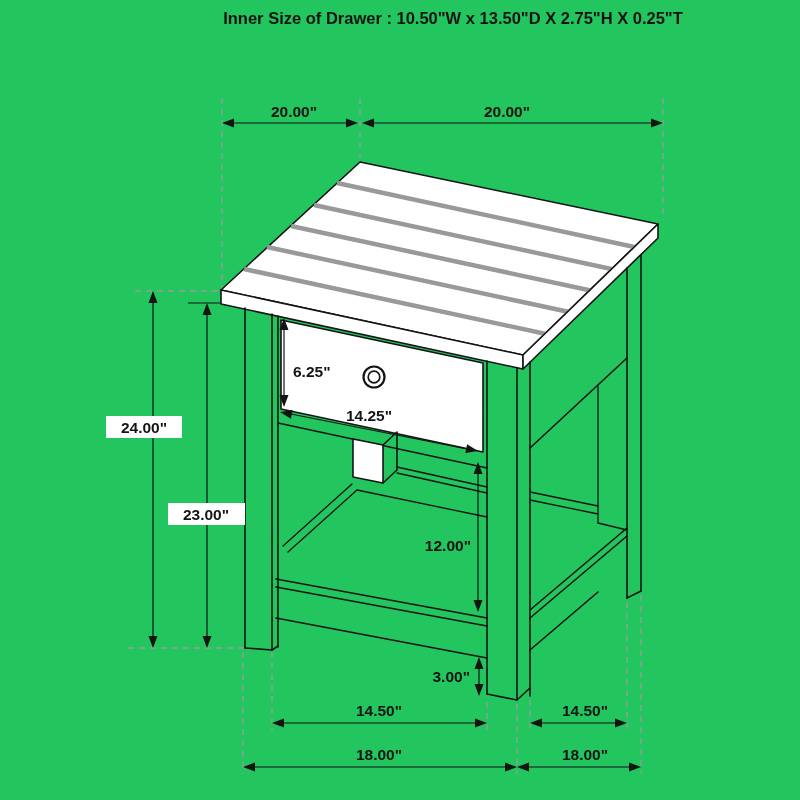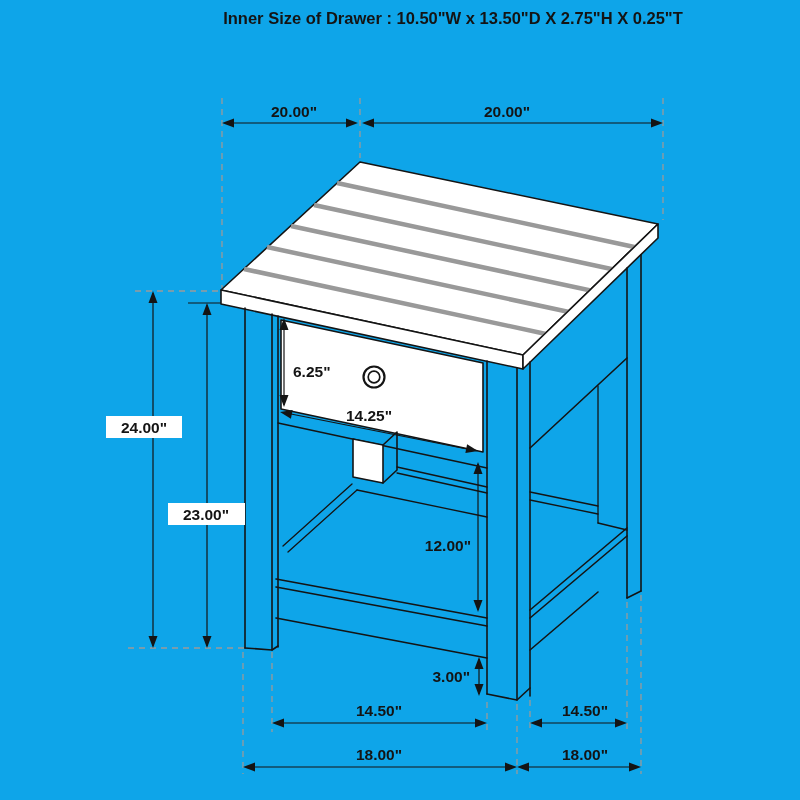--- a/index.html
+++ b/index.html
@@ -1,16 +1,16 @@
 <!DOCTYPE html>
 <html><head>
 <meta charset="utf-8">
 <style>
   html,body{margin:0;padding:0;background:#fff;}
-  .canvas{position:relative;width:800px;height:800px;background:#0ea5e9;overflow:hidden;}
+  .canvas{position:relative;width:800px;height:800px;background:#22c55e;overflow:hidden;}
   svg{display:block;}
   text{font-family:"Liberation Sans",sans-serif;font-weight:bold;fill:#141414;}
   .title-text{font-size:16.5px;}
   .dim-label{font-size:15.5px;}
   .outline{stroke:#141414;stroke-width:1.6;fill:none;stroke-linejoin:round;stroke-linecap:round;}
   .outline-fill{stroke:#141414;stroke-width:1.6;fill:#ffffff;stroke-linejoin:round;}
   .inner-line{stroke:#141414;stroke-width:1.3;fill:none;stroke-linecap:round;}
   .slat{stroke:#999999;stroke-width:4.5;fill:none;}
   .dash{stroke:#9a9a9a;stroke-width:1.3;fill:none;stroke-dasharray:6 5;}
   .dim{stroke:#141414;stroke-width:1.2;fill:none;}

